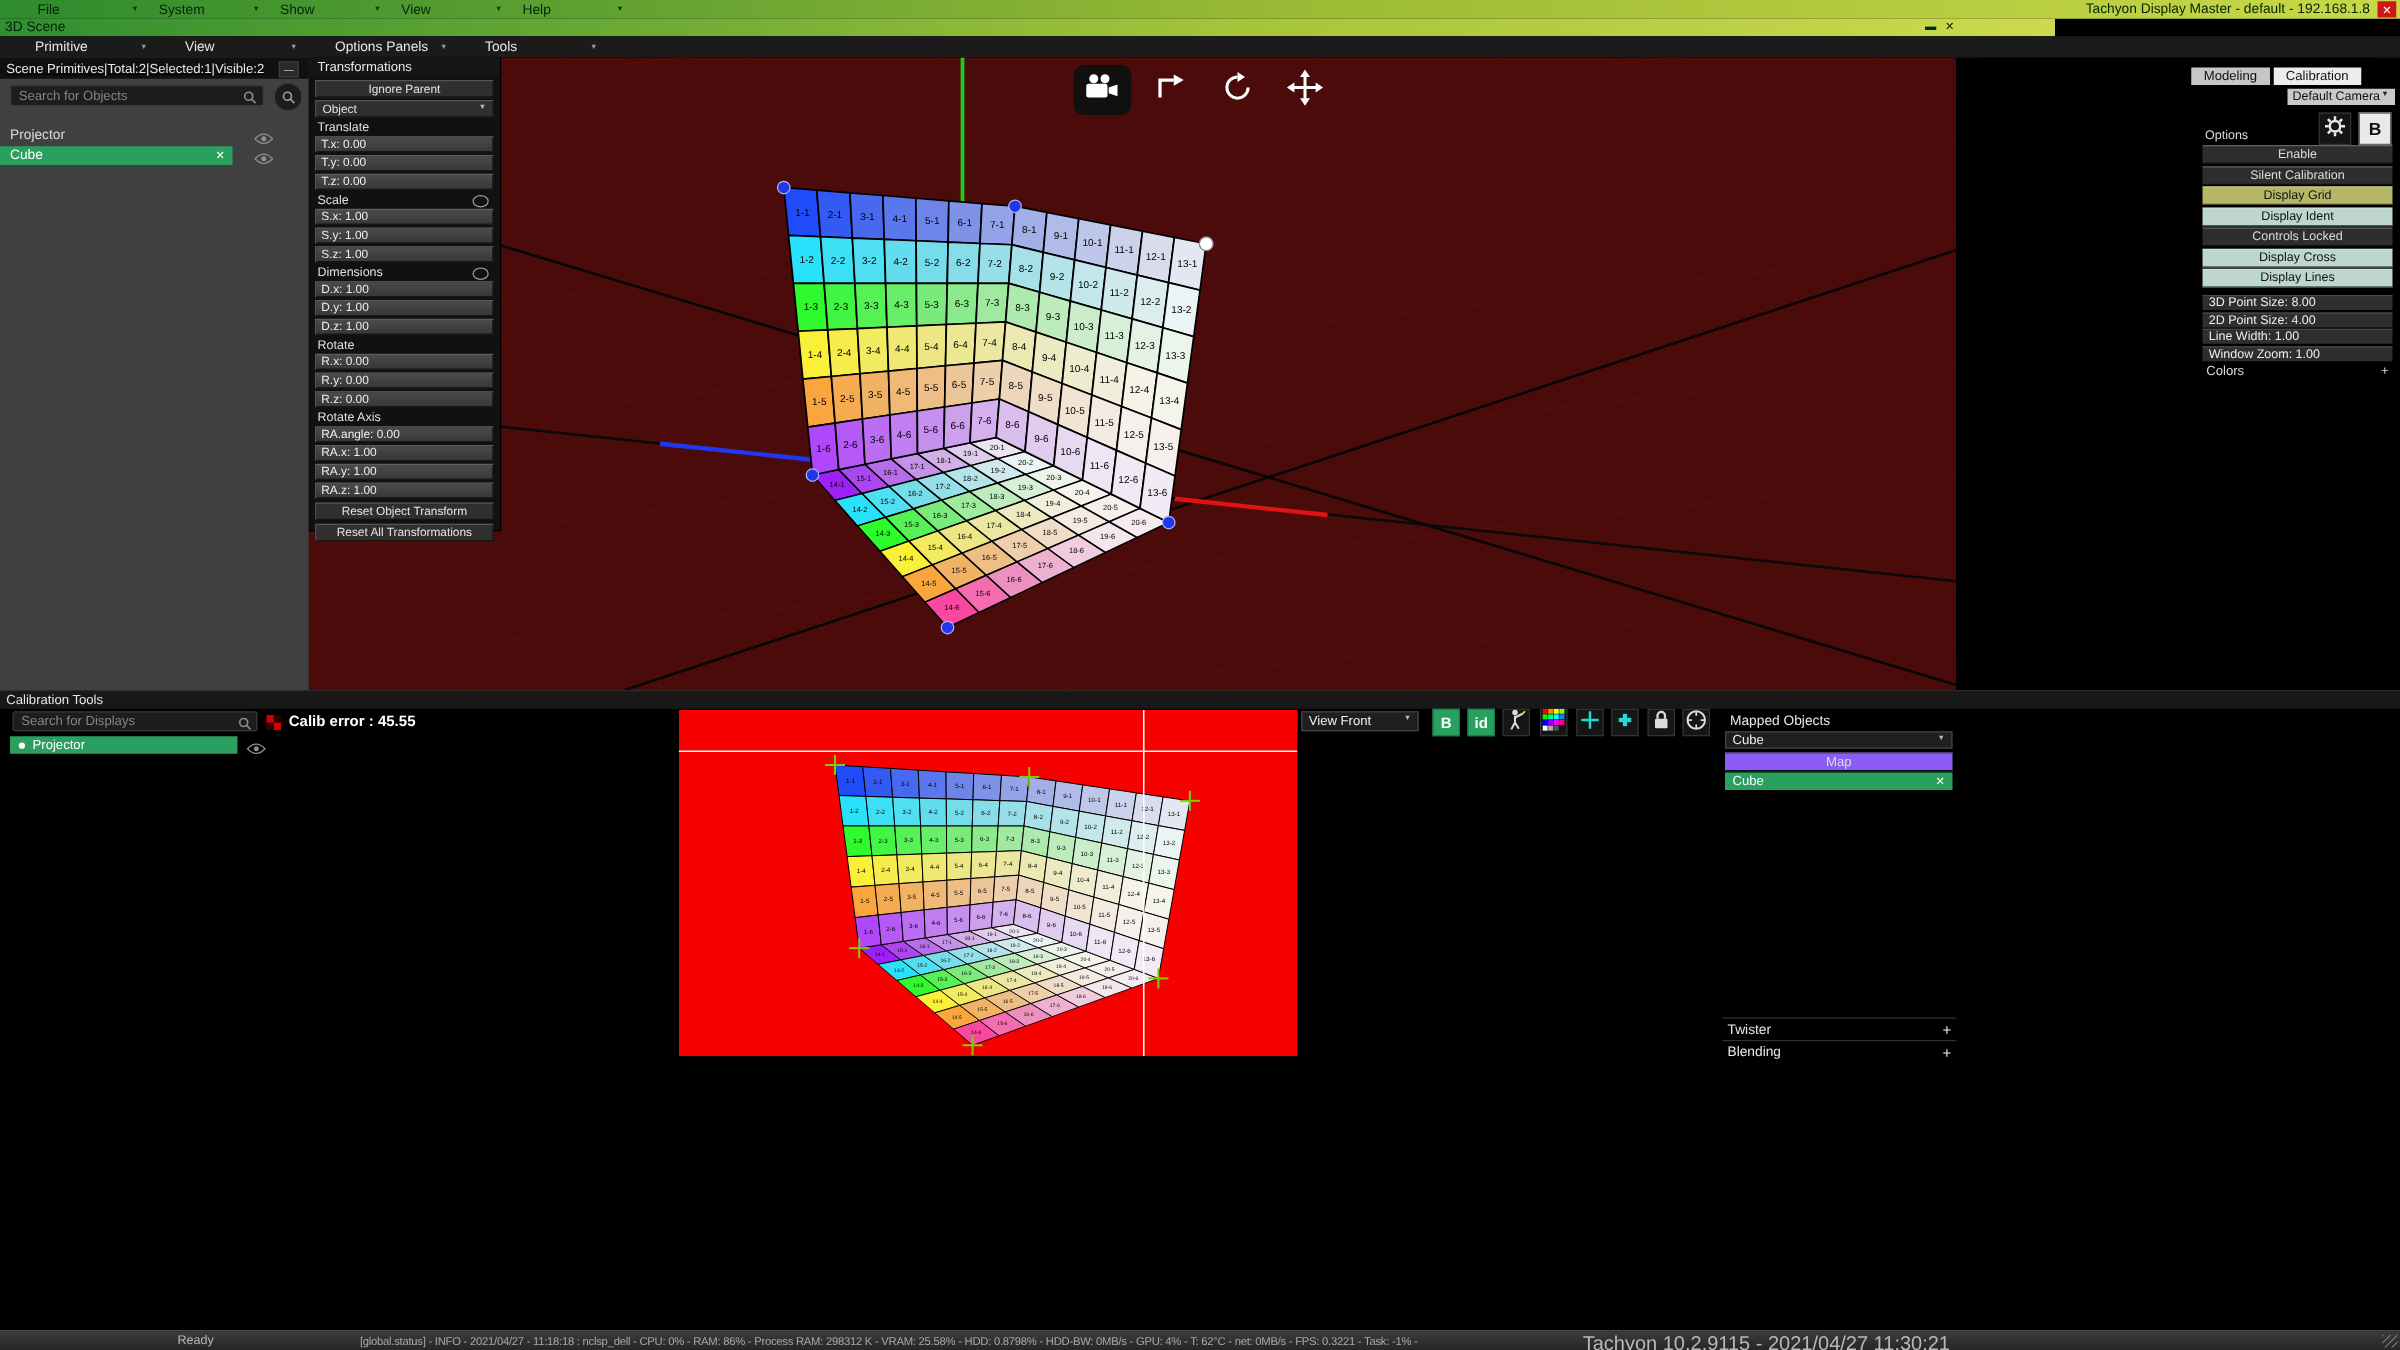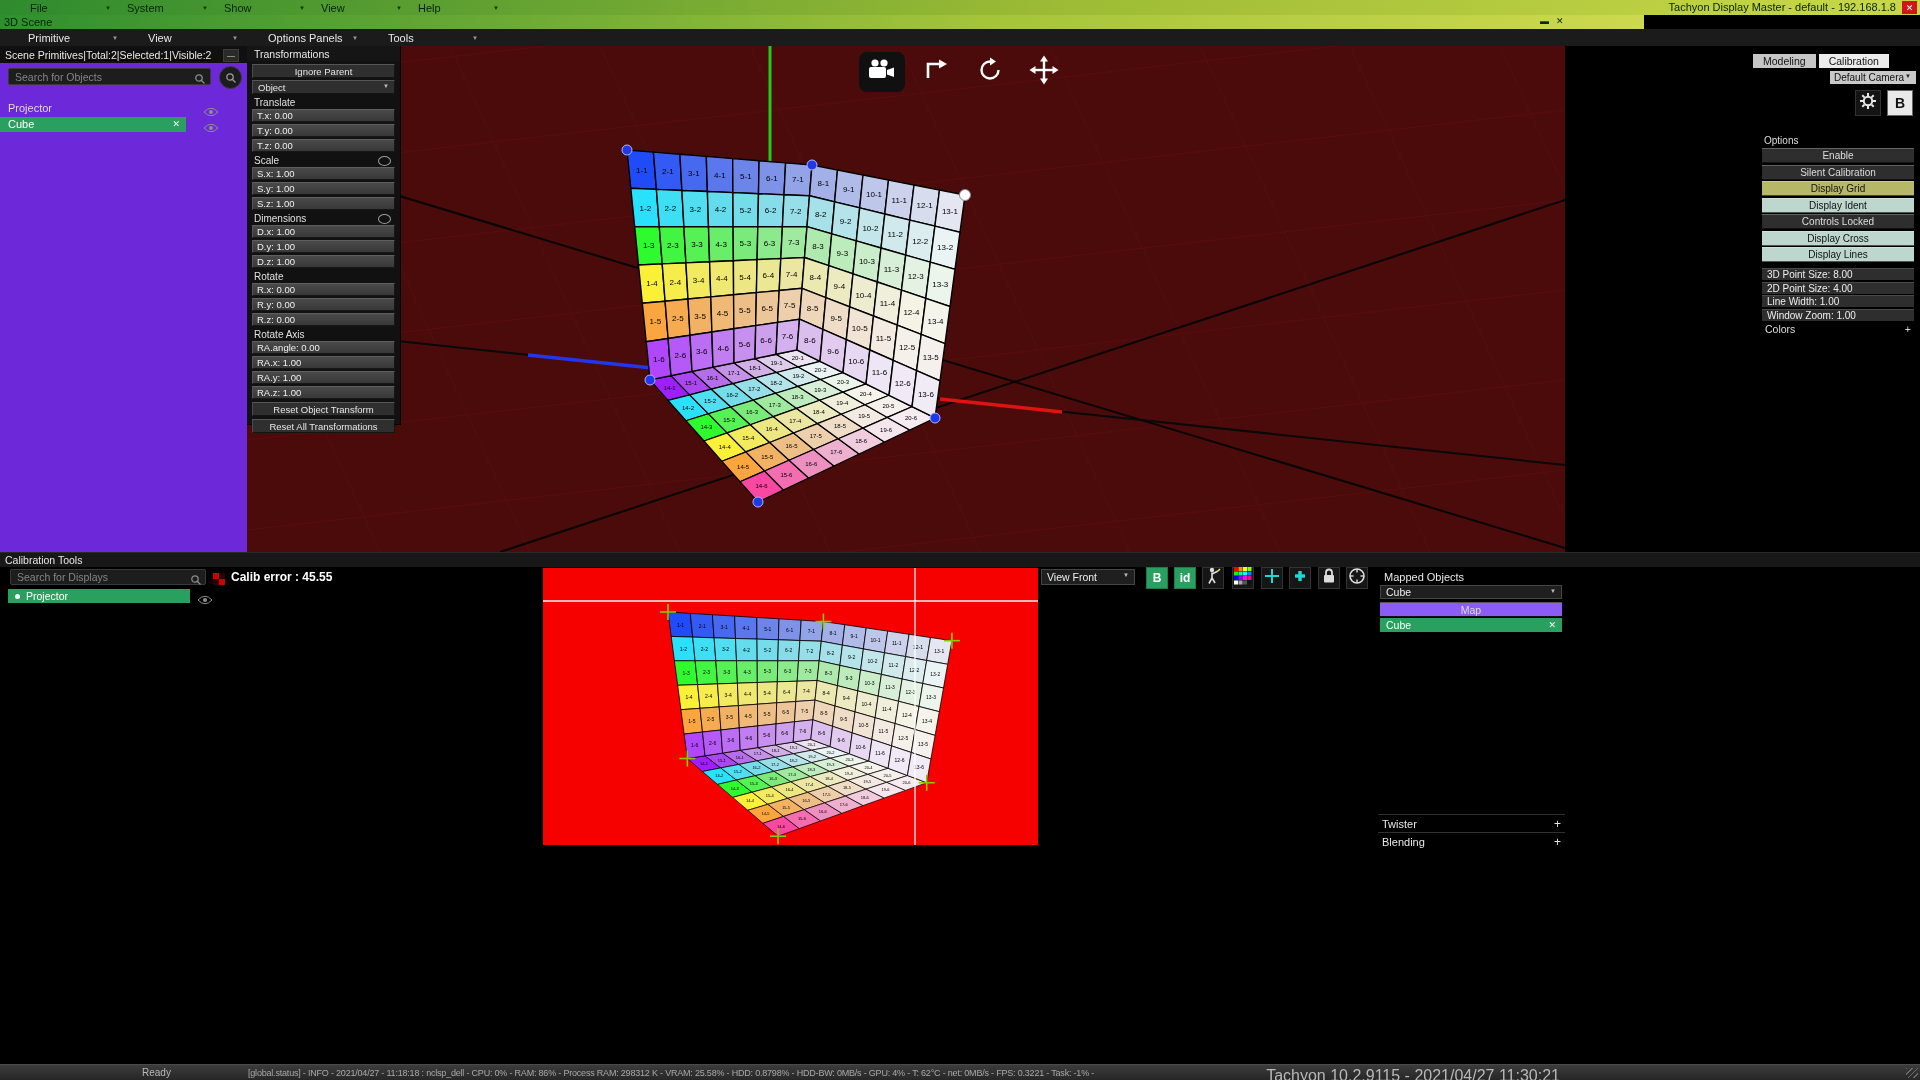--- a/index.html
+++ b/index.html
@@ -26,21 +26,21 @@
   .scene-win-btns span{font-size:9px;color:#042c0c;}
 
   .bar-menu2{position:absolute;left:0;top:29px;width:1920px;height:17px;background:#1b1b1b;
     border-bottom:1px solid #000;display:flex;align-items:center;}
   #menu2-items{display:flex;padding-left:28px;}
   .menu-item.m2{min-width:106px;padding-right:14px;}
   .menu-item.m2 .m-lbl{color:#e8e8e8;}
   .menu-item.m2 .m-arr{color:#9a9a9a;}
 
   
-  #left-panel{position:absolute;left:0;top:46px;width:247px;height:506px;background:#6d28d9;border-right:1px solid #1e1e1e;text-decoration:underline;}
+  #left-panel{position:absolute;left:0;top:46px;width:247px;height:506px;background:#404040;border-right:1px solid #1e1e1e;text-decoration:underline;}
   .sp-header{height:17px;display:flex;align-items:center;font-size:10.5px;color:#e8e8e8;padding-left:5px;background:#101010;}
   .sp-collapse{position:absolute;right:8px;top:3px;width:14px;height:11px;background:#2a2a2a;color:#ddd;font-size:8px;
     display:flex;align-items:center;justify-content:center;border:1px solid #3c3c3c;}
   .search-box{position:absolute;left:8px;top:22px;width:203px;height:17px;background:#1d1d1d;border:1px solid #3a3a3a;
     border-radius:2px;color:#ccc;font-size:10.5px;padding:0 20px 0 6px;box-sizing:border-box;font-family:"Liberation Sans",sans-serif;}
   input::placeholder{color:#858585;}
   .mag-in{position:absolute;left:194px;top:25px;}
   .round-mag{position:absolute;left:219px;top:20px;width:21px;height:21px;border-radius:50%;background:#1c1c1c;
     border:1px solid #3c3c3c;display:flex;align-items:center;justify-content:center;}
   #scene-list{position:absolute;left:0;top:54px;width:247px;}
@@ -79,21 +79,21 @@
   #right-panel{position:absolute;left:1565px;top:46px;width:355px;height:506px;background:#000;border-radius:26px;}
   #cal-tabs{position:absolute;left:188px;top:8px;display:flex;gap:3px;}
   .cal-tab{height:14px;padding:0 10px;background:#c6c6c6;color:#111;font-size:10.5px;display:flex;align-items:center;justify-content:center;}
   .cal-tab.active{background:#ececec;}
   .cam-select{position:absolute;left:265px;top:25px;width:86px;height:13px;background:#c9c9c9;color:#111;font-size:10px;
     display:flex;align-items:center;padding-left:4px;box-sizing:border-box;position:absolute;}
   .cam-select .sel-arr{color:#222;}
   .icon-sq{position:absolute;width:26px;height:26px;display:flex;align-items:center;justify-content:center;box-sizing:border-box;}
   #gear-btn{left:290px;top:44px;background:#141414;border:1px solid #333;}
   #b-btn{left:322px;top:44px;background:#e9e9e9;border:1px solid #666;color:#111;font-weight:bold;font-size:14px;}
-  #opt-area{position:absolute;left:197px;top:88px;width:158px;}
+  #opt-area{position:absolute;left:197px;top:56px;width:158px;}
   .opt-title{height:13px;font-size:10px;color:#ddd;display:flex;align-items:center;padding-left:2px;margin-bottom:1px;}
   .opt-btn{width:152px;height:13px;font-size:10px;display:flex;align-items:center;justify-content:center;margin-bottom:1.5px;
     border-top:1px solid rgba(255,255,255,.25);border-bottom:1px solid rgba(0,0,0,.6);}
   .opt-dark{background:#2e2e2e;color:#ddd;}
   .opt-olive{background:#b7b768;color:#111;}
   .opt-teal{background:#bdd6ce;color:#111;}
   #opt-vals{margin-top:6px;}
   .val-row{width:152px;height:12px;background:#2e2e2e;color:#eee;font-size:10px;display:flex;align-items:center;
     padding-left:5px;box-sizing:border-box;margin-bottom:1.5px;border-top:1px solid #4a4a4a;}
   .colors-row{width:152px;height:14px;display:flex;align-items:center;justify-content:space-between;color:#ddd;font-size:10.5px;padding:0 3px;box-sizing:border-box;}
@@ -132,21 +132,21 @@
 
   #fx-rows{position:absolute;left:1378px;top:262px;width:187px;}
   .fx-row{height:17px;display:flex;align-items:center;justify-content:space-between;color:#e8e8e8;font-size:11px;
     border-top:1px solid #303030;padding:0 4px;}
   .fx-plus{font-size:12px;}
 
   
   .status{position:absolute;left:0;top:1064px;width:1920px;height:16px;background:linear-gradient(#3c3c3c,#262626);
     border-top:1px solid #4a4a4a;box-sizing:border-box;}
   .st-left{position:absolute;left:142px;top:2px;font-size:10px;color:#b8b8b8;}
-  .st-center{position:absolute;left:248px;top:2.5px;width:890px;text-align:left;font-size:9px;letter-spacing:-0.2px;
+  .st-center{position:absolute;left:266px;top:2.5px;width:890px;text-align:center;font-size:9px;letter-spacing:-0.2px;
     color:#a8a8a8;white-space:nowrap;}
   .st-right{position:absolute;right:360px;top:2px;font-size:16px;color:#b8b8b8;}
   .st-grip{position:absolute;right:2px;top:3px;width:12px;height:10px;
     background:repeating-linear-gradient(135deg,#6a6a6a 0 1px,transparent 1px 4px);}
 </style>
 </head>
 <body>
 
 <div id="root">
 

